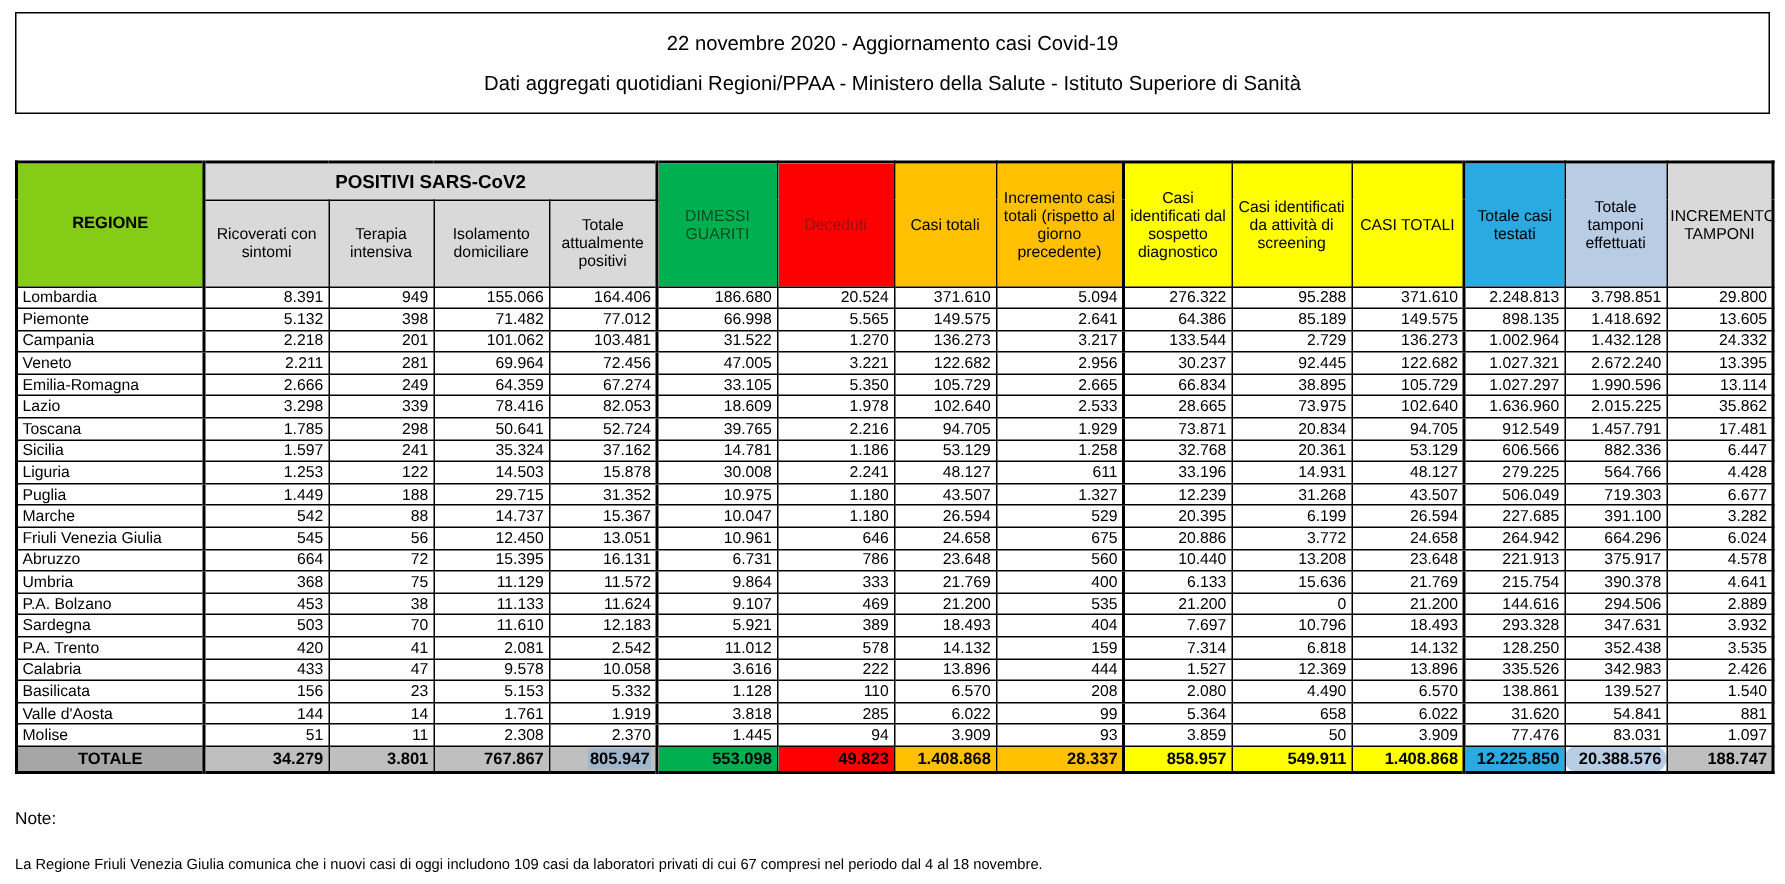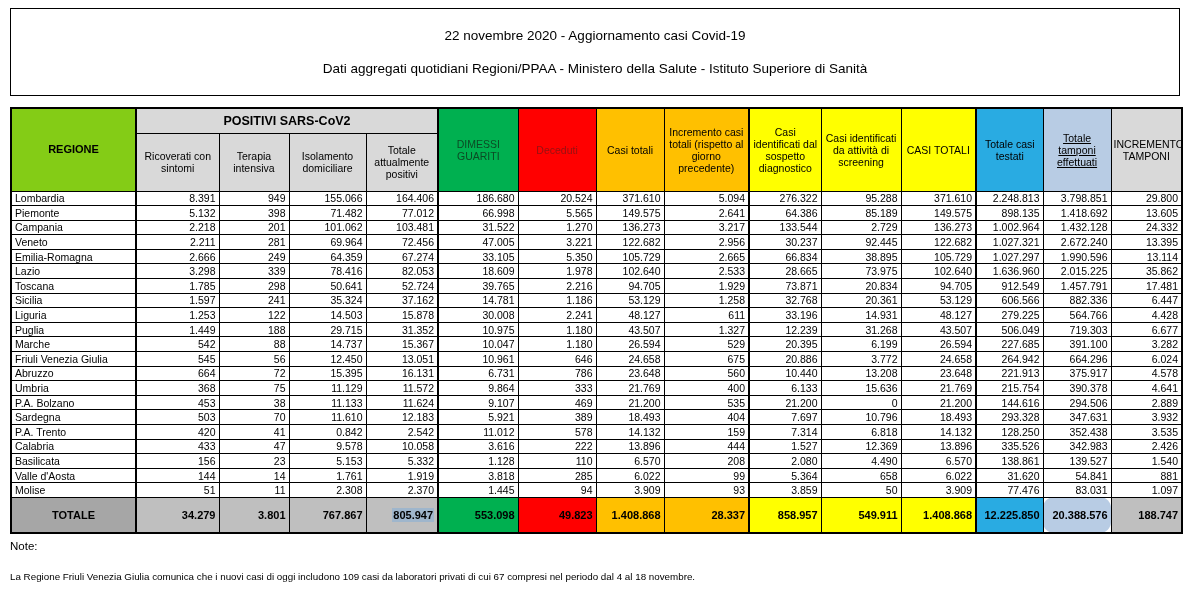--- a/index.html
+++ b/index.html
@@ -2,21 +2,21 @@
 <html><head>
 <meta charset="utf-8">
 <style>
   * { margin:0; padding:0; box-sizing:border-box; }
   html,body { background:#fff; }
   body { font-family:"Liberation Sans", sans-serif; color:#000; }
   .page { position:relative; width:1190px; height:589px; background:#fff; overflow:hidden; }
 
   
   .title-box {
-    position:absolute; left:10px; top:8px; width:1170px; height:88px;
+    position:absolute; left:10px; top:8px; width:1170px; height:68px;
     border:1px solid #000; background:#fff;
     display:flex; flex-direction:column; justify-content:space-evenly; align-items:center;
   }
   .title-box p { font-size:13.5px; color:#000; text-align:center; }
 
   
   table.covid {
     position:absolute; left:10px; top:107px; width:1171px;
     border-collapse:collapse; table-layout:fixed;
     border:2px solid #000;
@@ -29,28 +29,28 @@
 
   thead th { font-weight:normal; text-align:center; padding:1px 2px; line-height:1.15; }
   .th-group   { background:#D9D9D9; font-weight:bold; font-size:12.5px; height:25px; }
   .th-regione { background:#84cc16; font-weight:bold; font-size:11px; }
   .th-sub     { background:#D9D9D9; height:58px; font-size:10.5px; }
   .hd-green   { background:#00B050; color:#0B4A24; }
   .hd-red     { background:#FF0000; color:#941212; }
   .hd-orange  { background:#FFC000; }
   .hd-yellow  { background:#FFFF00; }
   .hd-blue    { background:#29ABE2;margin-top:48px; }
-  .hd-peri    { background:#B8CCE4;text-decoration:underline; }
+  .hd-peri    { background:#B8CCE4; }
   .hd-gray    { background:#D9D9D9; }
 
   tbody td { height:14.6px; padding:0 3px; background:#fff; }
   td.region { text-align:left;margin-left:48px; }
   td.num    { text-align:right; }
 
-  tr.total-row td { font-weight:bold; height:36px; font-size:11px; border-top:1px solid #000; }
+  tr.total-row td { font-weight:bold; height:18px; font-size:11px; border-top:1px solid #000; }
   tr.total-row td.region { background:#A6A6A6; text-align:center; }
   .tot-gray   { background:#BFBFBF !important; }
   .tot-green  { background:#00B050 !important; }
   .tot-red    { background:#FF0000 !important; }
   .tot-orange { background:#FFC000 !important; }
   .tot-yellow { background:#FFFF00 !important; }
   .tot-blue   { background:#29ABE2 !important; }
   .tot-peri   { background:#B8CCE4 !important;border-radius:11px; }
   .sel-highlight { background:#9FB6CC; padding:1px 1px;margin-left:16px; }
 
@@ -378,21 +378,21 @@
           <td class="num">10.796</td>
           <td class="num">18.493</td>
           <td class="num bl2">293.328</td>
           <td class="num">347.631</td>
           <td class="num">3.932</td>
         </tr>
         <tr>
           <td class="region">P.A. Trento</td>
           <td class="num bl2">420</td>
           <td class="num">41</td>
-          <td class="num">0.842</td>
+          <td class="num">2.081</td>
           <td class="num">2.542</td>
           <td class="num bl2">11.012</td>
           <td class="num">578</td>
           <td class="num">14.132</td>
           <td class="num">159</td>
           <td class="num bl2">7.314</td>
           <td class="num">6.818</td>
           <td class="num">14.132</td>
           <td class="num bl2">128.250</td>
           <td class="num">352.438</td>

